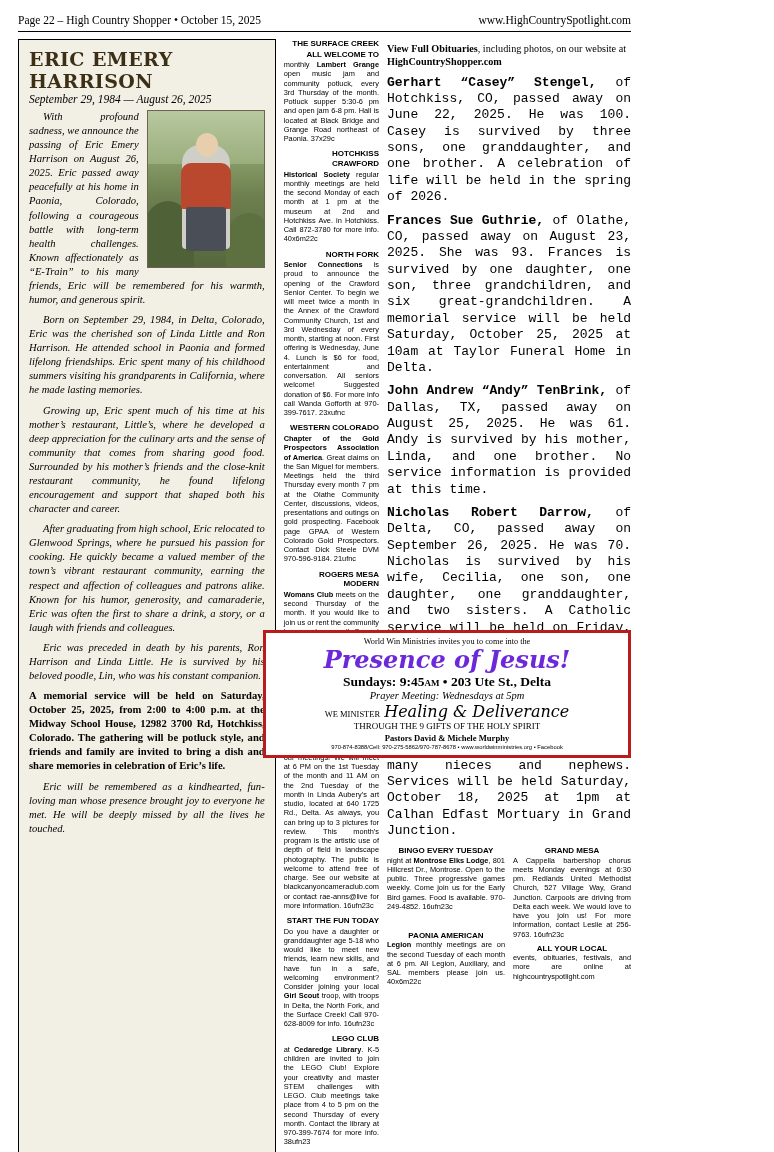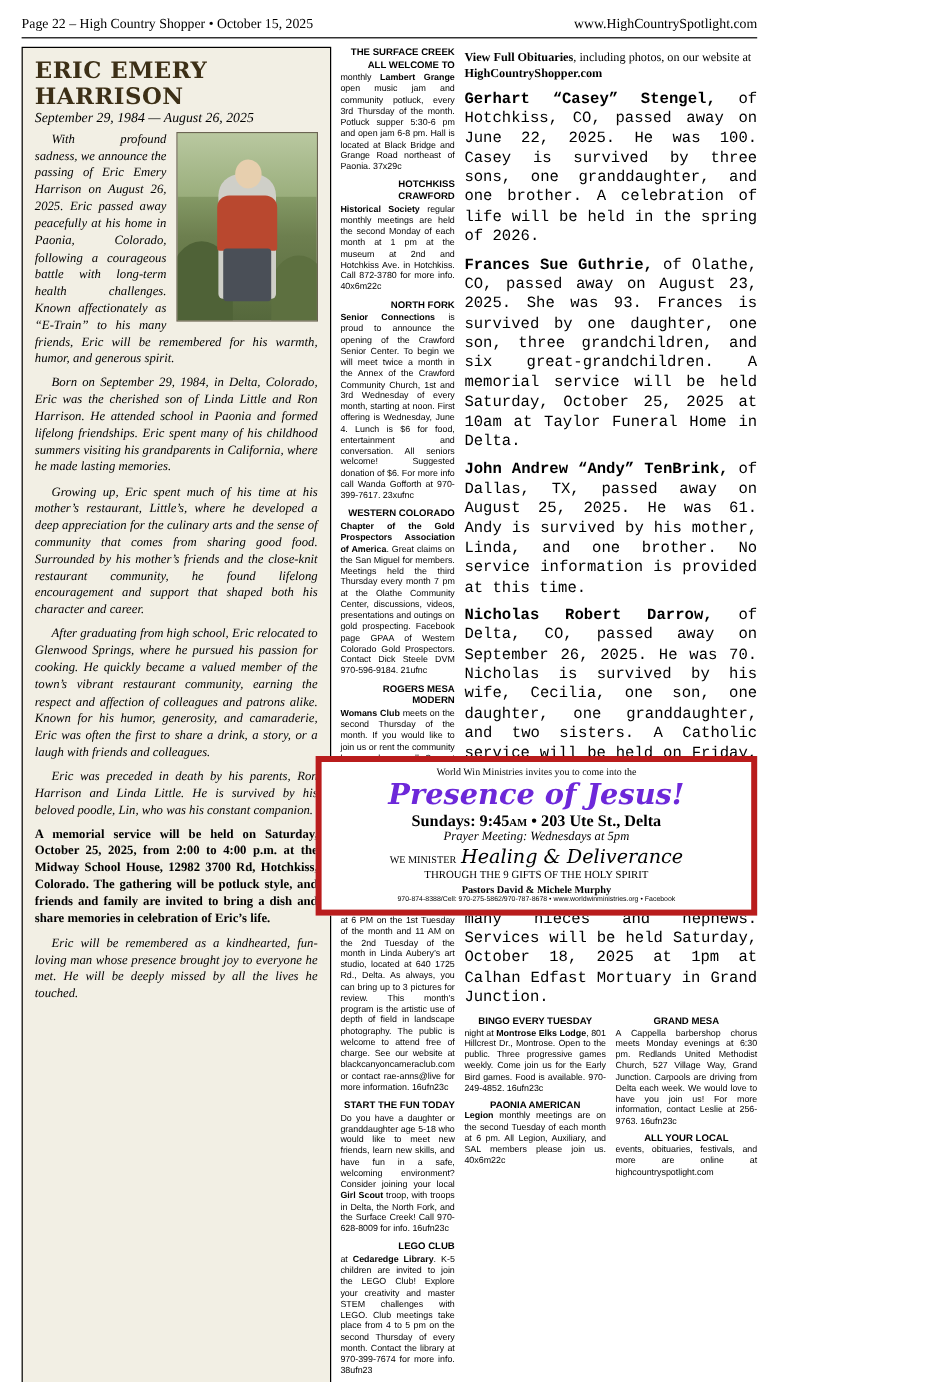--- a/index.html
+++ b/index.html
@@ -108,21 +108,21 @@
     font-family:Liberation Mono, monospace;
     font-size:13px; line-height:1.26;
     text-align:justify;
     margin-bottom:7px;
   }
   .death-entry b { font-weight:bold; }
   .ad-col { width:102px; font-family:"Liberation Sans", sans-serif; font-size:7.4px; line-height:1.25; text-align:justify; }
   .ad-col .head { font-weight:bold; text-align:center; font-size:8px; text-transform:uppercase; line-height:1.15; }
 
   .gospel-ad {
-    border:5px solid #b91c1c;
+    border:3px solid #b91c1c;
     width:368px;
     padding:4px 6px 5px 6px;
     text-align:center;
     background:#fff;
   }
   .gospel-ad .line1 { font-family:"Liberation Serif", serif; font-size:8.3px; }
   .gospel-ad .presence {
     font-family:"DejaVu Serif", serif; font-style:italic; font-weight:bold;
     font-size:24px; color:#6d28d9; line-height:1.05; margin:1px 0 2px 0;
   }
@@ -219,21 +219,21 @@
       <div class="death-entry"><b>Gerhart “Casey” Stengel,</b> of Hotchkiss, CO, passed away on June 22, 2025. He was 100. Casey is survived by three sons, one granddaughter, and one brother. A celebration of life will be held in the spring of 2026.</div>
       <div class="death-entry"><b>Frances Sue Guthrie,</b> of Olathe, CO, passed away on August 23, 2025. She was 93. Frances is survived by one daughter, one son, three grandchildren, and six great-grandchildren. A memorial service will be held Saturday, October 25, 2025 at 10am at Taylor Funeral Home in Delta.</div>
       <div class="death-entry"><b>John Andrew “Andy” TenBrink,</b> of Dallas, TX, passed away on August 25, 2025. He was 61. Andy is survived by his mother, Linda, and one brother. No service information is provided at this time.</div>
       <div class="death-entry"><b>Nicholas Robert Darrow,</b> of Delta, CO, passed away on September 26, 2025. He was 70. Nicholas is survived by his wife, Cecilia, one son, one daughter, one granddaughter, and two sisters. A Catholic service will be held on Friday, November 14, 2025 at 10am at St. Michael’s in Delta.</div>
       <div class="death-entry"><b>Timothy “Tim” Owens</b> passed away on October 7, 2025. He was 66. Tim is survived by his wife, Debbie, one stepson, one sister, three brothers, and many nieces and nephews. Services will be held Saturday, October 18, 2025 at 1pm at Calhan Edfast Mortuary in Grand Junction.</div>
 
       <div style="display:flex; gap:8px; margin-top:2px;">
         <div class="ad-col" style="width:118px">
           <div class="head">BINGO EVERY TUESDAY</div>
           <div>night at <b>Montrose Elks Lodge</b>, 801 Hillcrest Dr., Montrose. Open to the public. Three progressive games weekly. Come join us for the Early Bird games. Food is available. 970-249-4852. 16ufn23c</div>
-          <div class="head" style="margin-top:5px">PAONIA AMERICAN</div>
+          <div class="head" style="margin-top:20px">PAONIA AMERICAN</div>
           <div><b>Legion</b> monthly meetings are on the second Tuesday of each month at 6 pm. All Legion, Auxiliary, and SAL members please join us. 40x6m22c</div>
         </div>
         <div class="ad-col" style="width:118px">
           <div class="head">GRAND MESA</div>
           <div>A Cappella barbershop chorus meets Monday evenings at 6:30 pm. Redlands United Methodist Church, 527 Village Way, Grand Junction. Carpools are driving from Delta each week. We would love to have you join us! For more information, contact Leslie at 256-9763. 16ufn23c</div>
           <div class="head" style="margin-top:5px">ALL YOUR LOCAL</div>
           <div>events, obituaries, festivals, and more are online at highcountryspotlight.com</div>
         </div>
       </div>
     </div>

